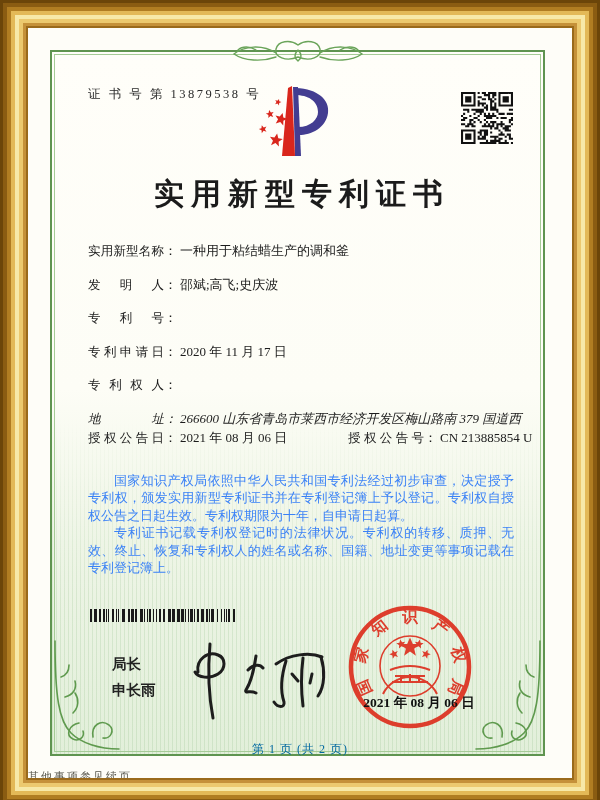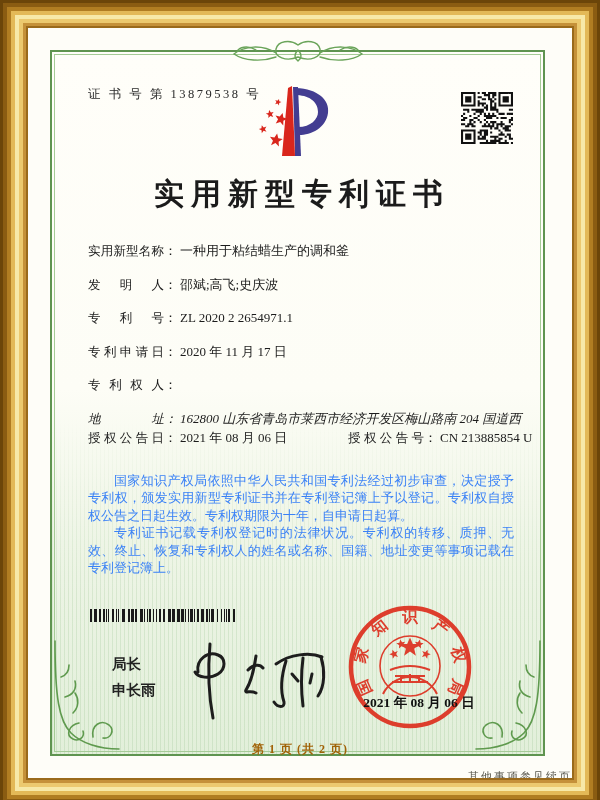--- a/index.html
+++ b/index.html
@@ -41,22 +41,22 @@
   .paras p{margin:0;text-indent:2em;}
   .barcode{position:absolute;left:62px;top:581px;}
   .pres-title{position:absolute;left:84px;top:627px;font-family:"Liberation Sans","DejaVu Sans",sans-serif;
     font-size:14.5px;font-weight:600;color:#222;text-align:center;}
   .pres-name{position:absolute;left:84px;top:653px;font-family:"Liberation Sans","DejaVu Sans",sans-serif;
     font-size:14.5px;font-weight:700;color:#222;}
   .sig{position:absolute;left:140px;top:604px;}
   .seal{position:absolute;left:317px;top:574px;}
   .seal-date{position:absolute;left:316px;top:666px;width:150px;text-align:center;
     font-size:13.5px;font-weight:bold;color:#111;}
-  .page-no{position:absolute;left:0;right:0;top:713px;text-align:center;font-size:12px;letter-spacing:1px;color:#a16207;font-weight:bold;}
-  .cont-note{position:absolute;left:0;right:0;top:741px;text-align:right;font-size:11px;letter-spacing:2px;color:#55544a;}
+  .page-no{position:absolute;left:0;right:0;top:713px;text-align:center;font-size:12px;letter-spacing:1px;color:#0369a1;}
+  .cont-note{position:absolute;left:0;right:0;top:741px;text-align:left;font-size:11px;letter-spacing:2px;color:#55544a;}
 </style>
 </head>
 <body>
 
 <div class="stage">
   <div class="paper">
 
     <div class="green-box">
       <div class="stripes"></div>
       <div class="inner-line"></div>
@@ -124,35 +124,34 @@
         <span class="val">一种用于粘结蜡生产的调和釜</span>
       </div>
       <div class="row">
         <span class="lab">发 明 人</span>
           <span class="colon">：</span>
         <span class="val">邵斌;高飞;史庆波</span>
       </div>
       <div class="row">
         <span class="lab">专 利 号</span>
           <span class="colon">：</span>
-        <span class="val">ZL 2020 2 2654971.1</span>
       </div>
       <div class="row">
         <span class="lab">专利申请日</span>
           <span class="colon">：</span>
         <span class="val">2020 年 11 月 17 日</span>
       </div>
       <div class="row">
         <span class="lab">专 利 权 人</span>
           <span class="colon">：</span>
       </div>
       <div class="row address">
         <span class="lab">地 址</span>
           <span class="colon">：</span>
-        <span class="val">162800 山东省青岛市莱西市经济开发区梅山路南 204 国道西</span>
+        <span class="val">266600 山东省青岛市莱西市经济开发区梅山路南 379 国道西</span>
       </div>
       <div class="row two">
         <span class="pair first">
           <span class="lab">授权公告日</span>
             <span class="colon">：</span>
           <span class="val">2021 年 08 月 06 日</span>
         </span>
         <span class="pair">
           <span class="lab">授权公告号</span>
             <span class="colon">：</span>

